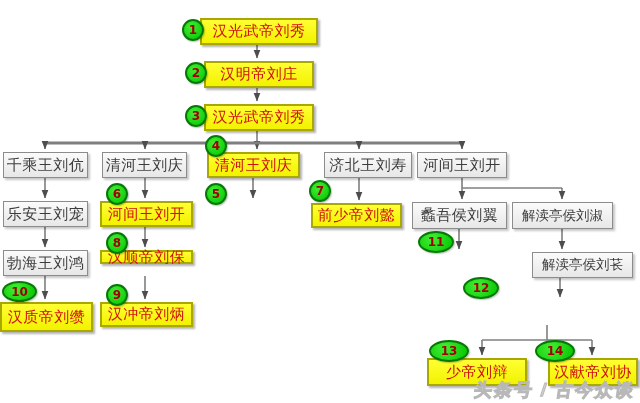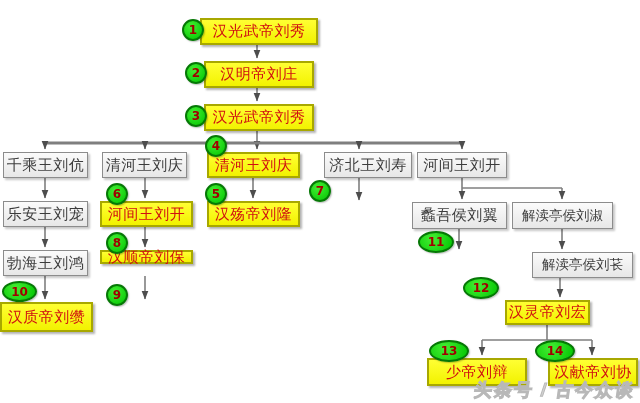--- a/index.html
+++ b/index.html
@@ -90,30 +90,30 @@
   <div class="node emp" style="left:204px;top:104px;width:110px;height:27px">汉光武帝刘秀</div>
 
   <div class="node pri" style="left:3px;top:152px;width:85px;height:26px">千乘王刘伉</div>
   <div class="node pri" style="left:102px;top:152px;width:85px;height:26px">清河王刘庆</div>
   <div class="node emp" style="left:207px;top:152px;width:93px;height:26px">清河王刘庆</div>
   <div class="node pri" style="left:324px;top:152px;width:88px;height:26px">济北王刘寿</div>
   <div class="node pri" style="left:417px;top:152px;width:90px;height:26px">河间王刘开</div>
 
   <div class="node pri" style="left:3px;top:201px;width:85px;height:26px">乐安王刘宠</div>
   <div class="node emp" style="left:100px;top:201px;width:93px;height:26px">河间王刘开</div>
-  <div class="node emp" style="left:207px;top:201px;width:93px;height:26px">汉殇帝刘隆</div>
+  <div class="node emp" style="left:311px;top:203px;width:91px;height:25px">前少帝刘懿</div>
   <div class="node pri" style="left:412px;top:202px;width:95px;height:27px">蠡吾侯刘翼</div>
   <div class="node pri sm" style="left:512px;top:202px;width:101px;height:27px">解渎亭侯刘淑</div>
 
   <div class="node pri" style="left:3px;top:250px;width:85px;height:26px">勃海王刘鸿</div>
   <div class="node emp" style="left:100px;top:250px;width:93px;height:14px">汉顺帝刘保</div>
   <div class="node pri sm" style="left:532px;top:252px;width:101px;height:26px">解渎亭侯刘苌</div>
 
   <div class="node emp" style="left:0px;top:302px;width:93px;height:30px">汉质帝刘缵</div>
-  <div class="node emp" style="left:505px;top:300px;width:85px;height:25px">汉灵帝刘宏</div>
+  <div class="node emp" style="left:100px;top:302px;width:93px;height:25px">汉冲帝刘炳</div>
 
   <div class="node emp" style="left:427px;top:358px;width:100px;height:28px">少帝刘辩</div>
   <div class="node emp" style="left:548px;top:358px;width:90px;height:28px">汉献帝刘协</div>
 
   <div class="badge" style="left:182px;top:19px;width:22px;height:22px">1</div>
   <div class="badge" style="left:185px;top:62px;width:22px;height:22px">2</div>
   <div class="badge" style="left:185px;top:105px;width:22px;height:22px">3</div>
   <div class="badge" style="left:205px;top:135px;width:22px;height:22px">4</div>
   <div class="badge" style="left:205px;top:183px;width:22px;height:22px">5</div>
   <div class="badge" style="left:106px;top:183px;width:22px;height:22px">6</div>

